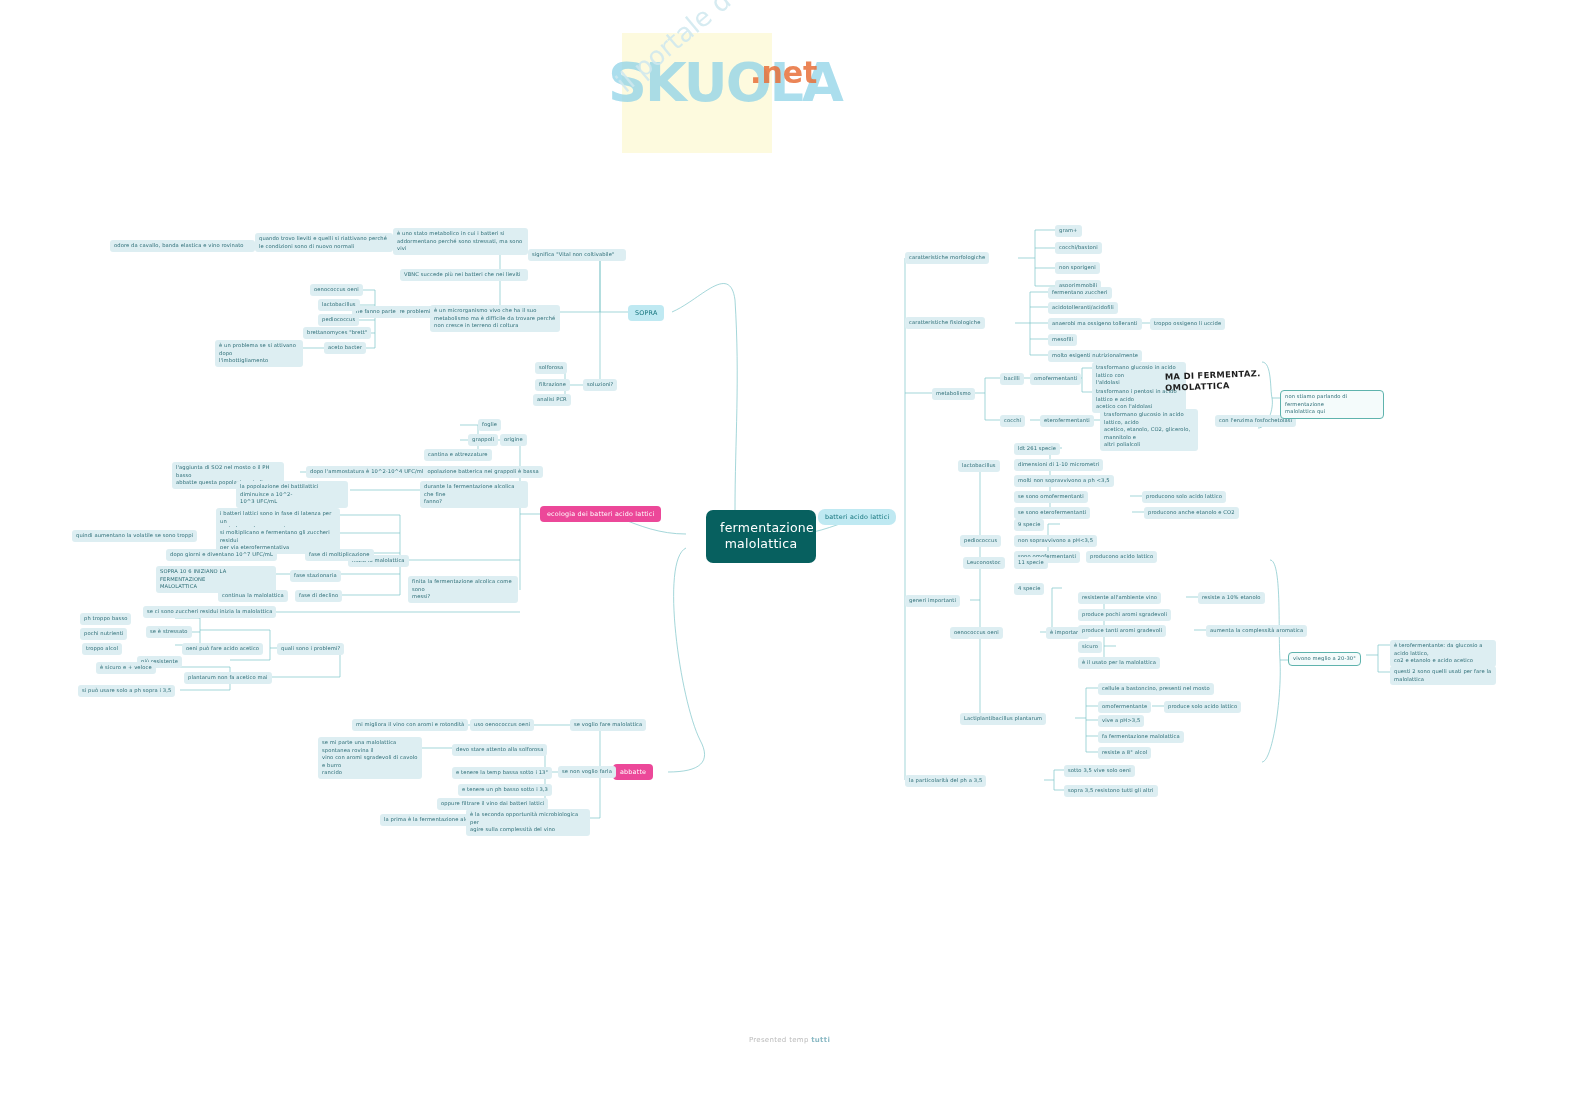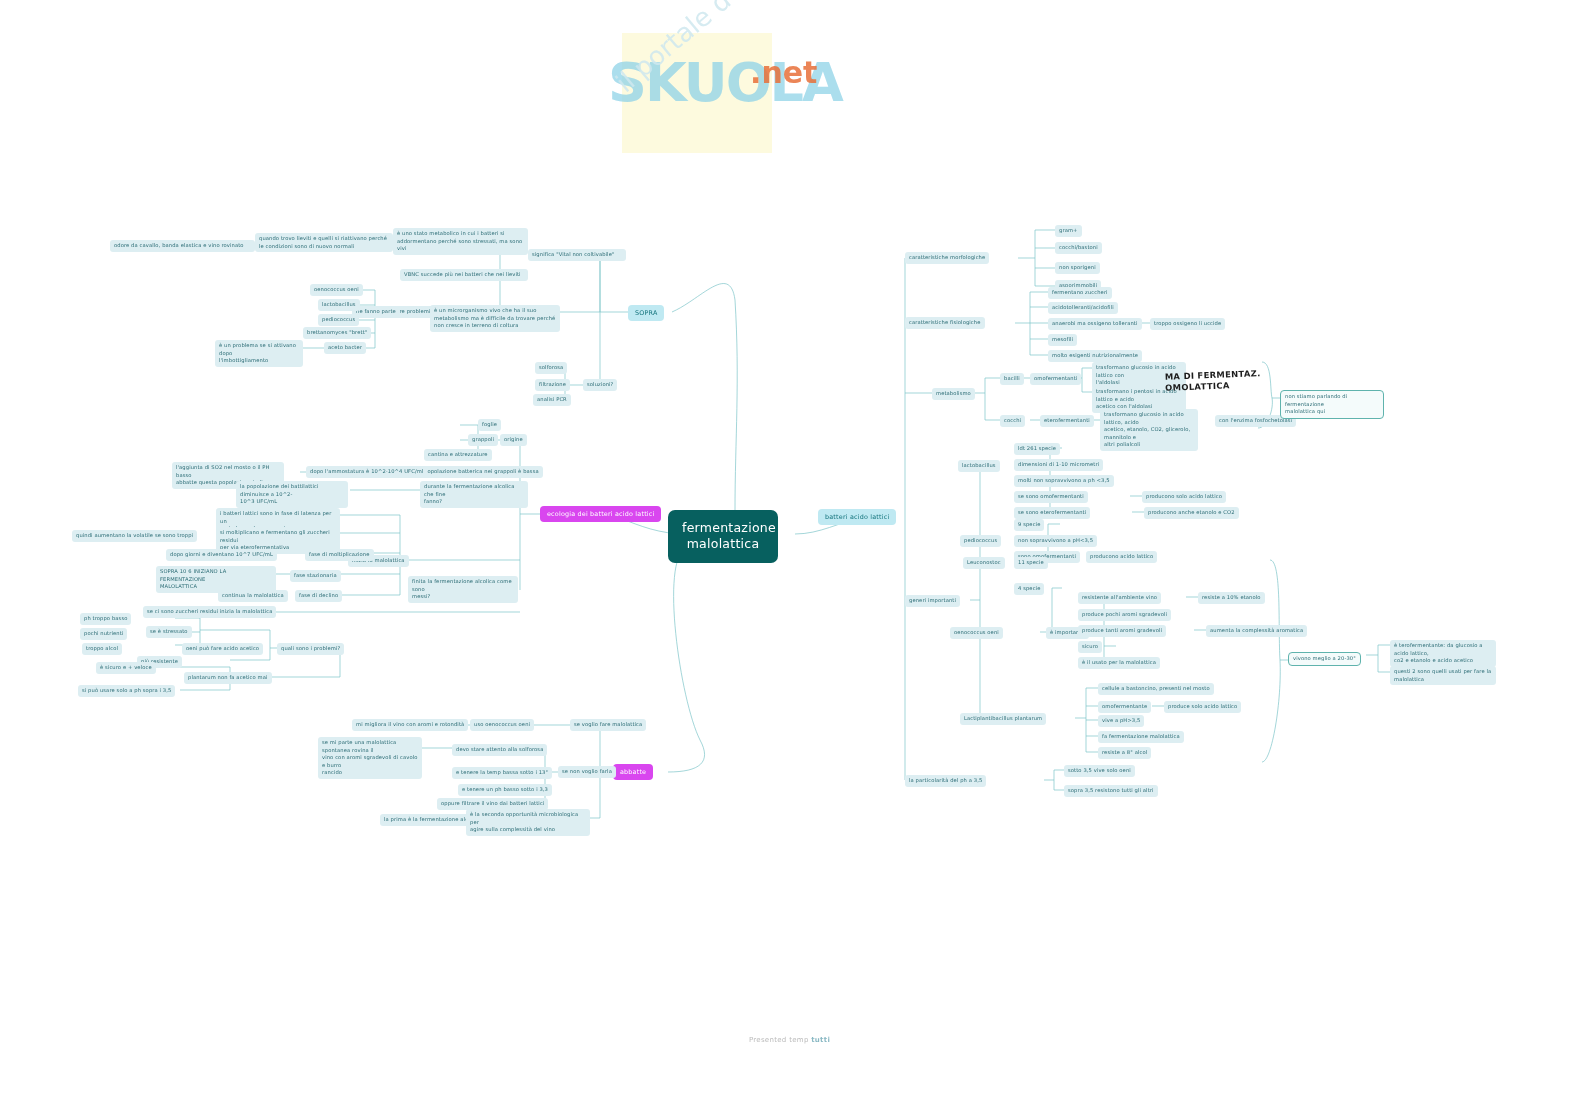--- a/index.html
+++ b/index.html
@@ -38,21 +38,21 @@
     letter-spacing:0.02em;
   }
   .branch {
     position:absolute;
     border-radius:4px;
     font-size:6.4px;
     padding:4px 7px;
     letter-spacing:0.03em;
     white-space:nowrap;
   }
-  .branch.dark { background:#d946ef; color:#ffffff; }
+  .branch.dark { background:#ec4899; color:#ffffff; }
   .branch.light { background:#bfe9f2; color:#13737c; }
 
   .outlined {
     background:#f4fbfb;
     border:0.7px solid #5fb3ad;
     border-radius:4px;
     color:#2a6b74;
   }
 
   .hand {
@@ -292,27 +292,27 @@
       <path d="M1272 398 L 1280 398"></path>
       <path d="M1270 560 C 1282 560 1278 630 1280 660 C 1282 700 1272 762 1262 762"></path>
       <path d="M1280 660 L 1288 660"></path>
       <path d="M1366 655 L 1378 655"></path>
       <path d="M1378 645 L 1378 672"></path>
       <path d="M1378 645 L 1390 645"></path>
       <path d="M1378 672 L 1390 672"></path>
     </g>
   </svg>
 
-  <div class="root" style="left:668px; top:510px; width:110px;">fermentazione
+  <div class="root" style="left:706px; top:510px; width:110px;">fermentazione
 malolattica</div>
 
   <div class="branch light" style="left:628px; top:305px;">SOPRA</div>
   <div class="branch dark" style="left:540px; top:506px;">ecologia dei batteri acido lattici</div>
   <div class="branch dark" style="left:613px; top:764px;">abbatte</div>
-  <div class="branch light" style="left:818px; top:509px;">batteri acido lattici</div>
+  <div class="branch light" style="left:818px; top:509px;border-radius:7px;">batteri acido lattici</div>
 
   <div class="node" style="left:393px; top:228px; width:135px;">è uno stato metabolico in cui i batteri si
 addormentano perché sono stressati, ma sono
 vivi</div>
   <div class="node" style="left:528px; top:249px; width:98px;">significa "Vital non coltivabile"</div>
   <div class="node" style="left:400px; top:269px; width:128px;">VBNC succede più nei batteri che nei lieviti</div>
   <div class="node" style="left:255px; top:233px; width:138px;">quando trovo lieviti e quelli si riattivano perché
 le condizioni sono di nuovo normali</div>
   <div class="node" style="left:110px; top:240px; width:145px;">odore da cavallo, banda elastica e vino rovinato</div>
 

